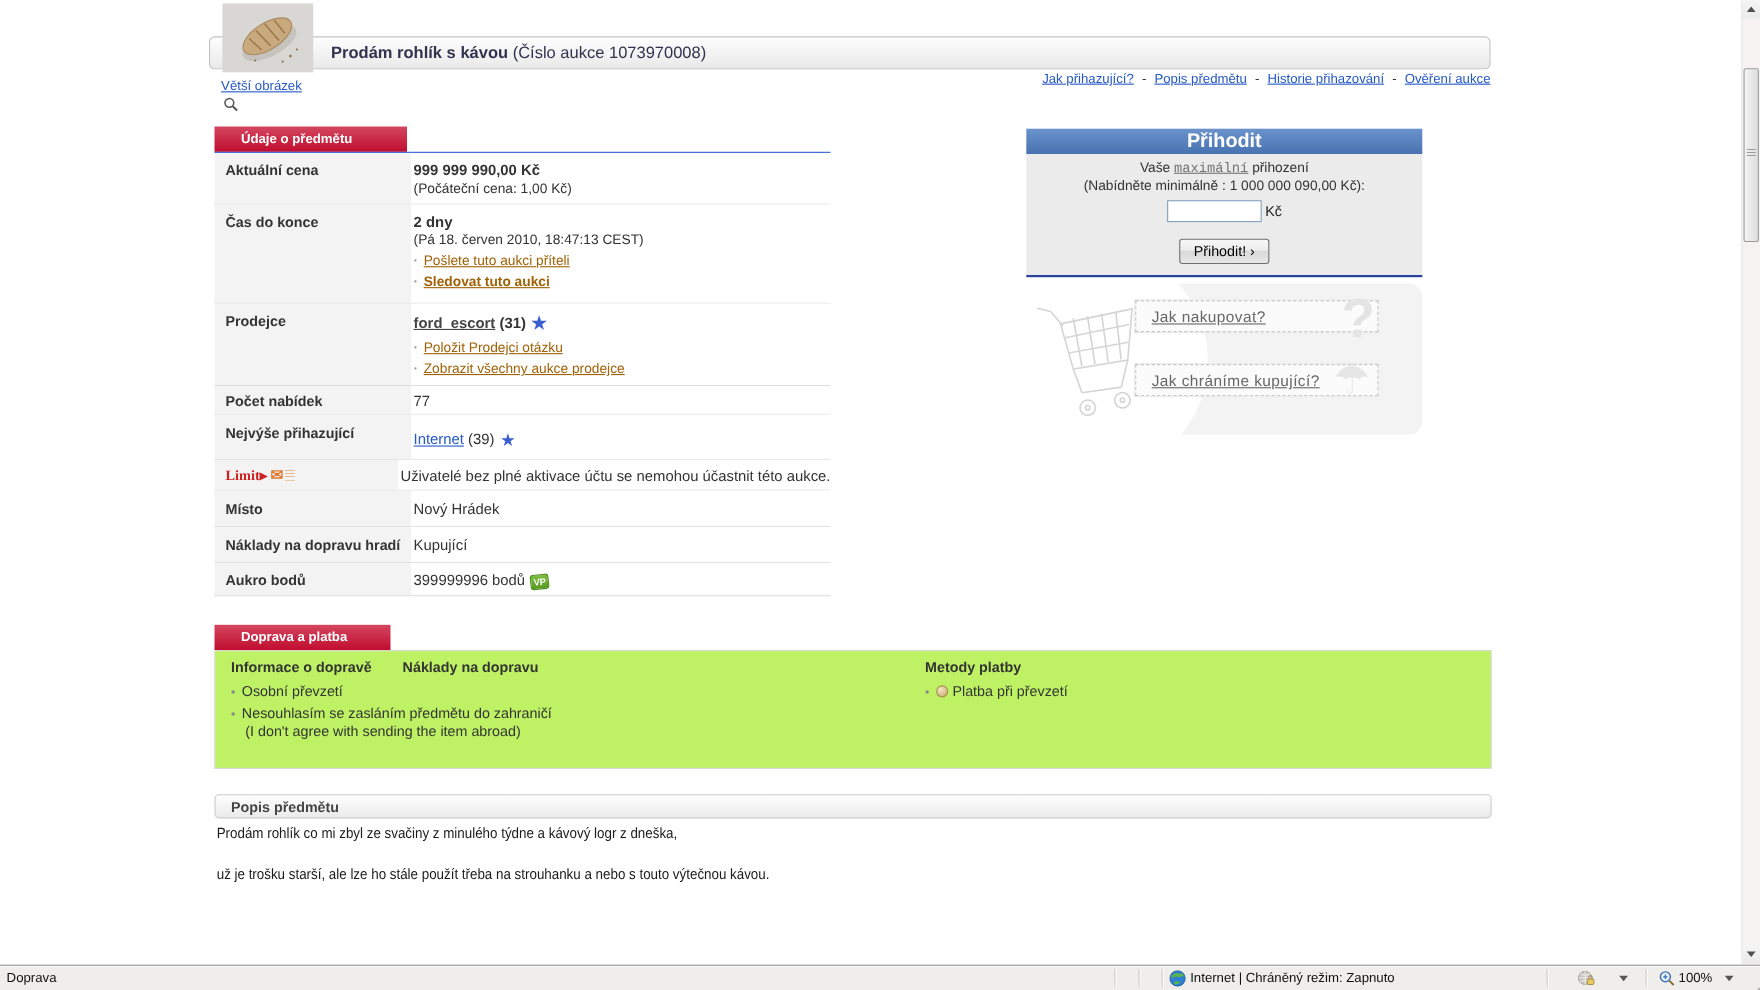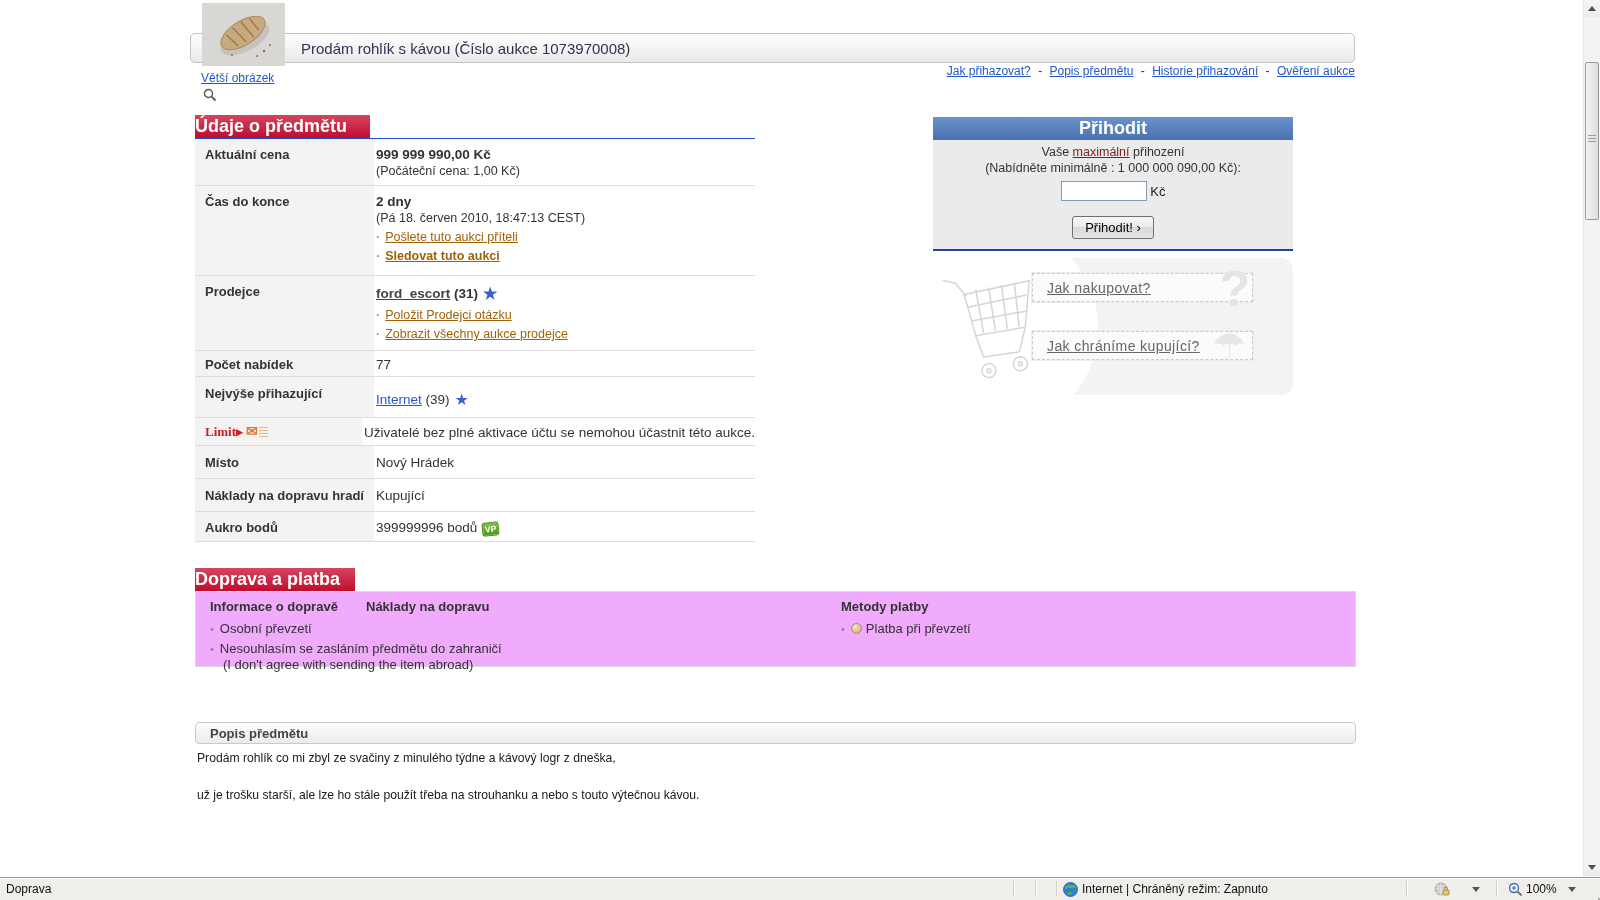--- a/index.html
+++ b/index.html
@@ -5,32 +5,32 @@
   * { box-sizing: border-box; }
   html,body { margin:0; padding:0; background:#fff; }
   body { font-family:"Liberation Sans", sans-serif; }
   .screen { position:relative; width:1600px; height:900px; background:#fff; overflow:hidden; }
 
   
   .title-bar { position:absolute; left:190px; top:33px; width:1165px; height:30px;
     border:1px solid #c3c3c3; border-radius:5px;
     background:linear-gradient(#fefefe,#e9e9e9); }
   .title-text { position:absolute; left:110px; top:6px; font-size:15px; color:#32324e; white-space:nowrap; }
-  .title-text b { font-weight:normal;text-align:right; }
+  .title-text b { font-weight:bold;text-align:right; }
   .thumb { position:absolute; left:202px; top:3px; width:83px; height:63px; z-index:5; cursor:pointer; }
   .bigger-link { position:absolute; left:201px; top:71px; font-size:12px; }
   a.lnk { color:#2458c7; text-decoration:underline; cursor:pointer; }
   .zoom-ico { position:absolute; left:203px; top:88px; width:14px; height:14px; cursor:pointer; }
   .top-nav { position:absolute; top:64px; right:245px; font-size:12px; color:#444; white-space:nowrap; }
   .top-nav a { color:#2458c7; text-decoration:underline; }
   .top-nav .sep { color:#333; margin:0 4px; }
 
   
-  .red-hdr { position:absolute; height:23px; line-height:23px; padding-left:0;
-    background:linear-gradient(#d4465f,#c00d2f); color:#fff; font-weight:bold; font-size:18px; }
+  .red-hdr { position:absolute; height:23px; line-height:23px; padding-left:24px;
+    background:linear-gradient(#d4465f,#c00d2f); color:#fff; font-weight:bold; font-size:12px; }
 
   
   .info-table { position:absolute; left:195px; top:138px; width:560px; border-top:1px solid #1d4ed8; font-size:13.5px; color:#333; }
   .irow { display:flex; border-bottom:1px solid #dcdcdc; }
   .ilabel { width:179px; background:#f3f3f3; font-weight:bold; font-size:13px; padding:8px 0 0 10px; white-space:nowrap; }
   .ival { flex:1; padding:8px 0 0 2px; background:#fff; white-space:nowrap; }
   .bigval { font-weight:bold; font-size:13.5px; }
   .note { font-size:12.5px; color:#333; margin-top:2px; }
   .lnk-line { font-size:12.5px; margin-top:5px; }
   .lnk-line:before { content:"·"; color:#999; margin-right:5px; font-weight:bold; }
@@ -46,41 +46,41 @@
     background:repeating-linear-gradient(0deg,#e8b88a 0 1px,transparent 1px 3px); }
   .vp-badge { display:inline-block; background:linear-gradient(#7ec043,#54981f); border:1px solid #4e8c1d;
     color:#fff; font-size:8.5px; font-weight:bold; padding:1px 2px; border-radius:3px; transform:rotate(-6deg); margin-left:5px; }
 
   
   .bid-box { position:absolute; left:933px; top:117px; width:360px; border-bottom:2px solid #27439b; }
   .bid-hdr { height:23px; line-height:23px; text-align:center; color:#fff; font-weight:bold; font-size:18px;
     background:linear-gradient(#6a93cc,#4872b0); }
   .bid-body { background:#ebebeb; text-align:center; padding:5px 0 10px 0; }
   .bid-l1 { font-size:12.5px; color:#333; }
-  .bid-l1 a { color:#7f1d1d; text-decoration:underline; }
+  .bid-l1 a { color:#737373; text-decoration:underline;font-family:Liberation Mono, monospace; }
   .bid-l2 { font-size:12.5px; color:#333; margin-top:2px; }
   .bid-input-row { margin-top:6px; font-size:13px; color:#222; }
   .bid-input { width:86px; height:20px; border:1px solid #7f9db9; background:#fff; font-size:13px; padding:0 3px; }
   .bid-btn { margin-top:15px; height:23px; padding:0 12px; font-size:13px; color:#000; cursor:pointer;
     border:1px solid #707070; border-radius:3px;
     background:linear-gradient(#f7f7f7 0%,#ececec 45%,#d9d9d9 50%,#e6e6e6 100%);
     font-family:"Liberation Sans", sans-serif; }
 
   
   .help-area { position:absolute; left:933px; top:258px; width:360px; height:137px; background:#f3f3f3; border-radius:12px; overflow:hidden; }
   .help-blob { position:absolute; left:-45px; top:-35px; width:210px; height:210px; background:#fff; border-radius:50%; }
   .cart-svg { position:absolute; left:4px; top:2px; }
   .help-btn { position:absolute; left:99px; width:221px; height:29px; background:#fbfbfb;
     border:1px dashed #c9c9c9; box-shadow:0 0 0 1px #ececec; cursor:pointer; }
   .help-btn .lbl { position:absolute; left:14px; top:6px; font-size:14px; color:#666; text-decoration:underline; letter-spacing:.4px; white-space:nowrap; }
   .big-q { position:absolute; right:2px; top:-7px; font-size:50px; font-weight:bold; color:#e4e4e4; line-height:44px; }
   .big-umb { position:absolute; right:6px; top:-6px; font-size:38px; color:#e6e6e6; line-height:40px; }
 
   
-  .ship-box { position:absolute; left:195px; top:591px; width:1161px; height:76px; background:#f0abfc; border:1px solid #d9d9d9; }
+  .ship-box { position:absolute; left:195px; top:591px; width:1161px; height:108px; background:#bef264; border:1px solid #d9d9d9; }
   .ship-col { position:absolute; top:7px; font-size:13px; color:#333; }
   .ship-col h4 { margin:0 0 7px 0; font-size:13px; color:#333; }
   .bitem { margin-top:5px; white-space:nowrap; }
   .bitem:before { content:"•"; color:#888; margin-right:6px; font-size:11px; }
   .bnote { margin-top:1px; padding-left:13px; white-space:nowrap; }
   .coin { display:inline-block; width:11px; height:11px; border-radius:50%; margin:0 4px -1px 0;
     background:radial-gradient(circle at 35% 30%, #f4e6c4, #c9a869); border:1px solid #a98f54; }
 
   
   .desc-bar { position:absolute; left:195px; top:722px; width:1161px; height:22px; line-height:22px;
@@ -135,21 +135,21 @@
         <circle cx="30" cy="52" r="1" fill="#8a6f49"></circle>
     </svg>
   </div>
   <a class="lnk bigger-link">Větší obrázek</a>
   <svg class="zoom-ico" viewBox="0 0 14 14">
     <circle cx="5.5" cy="5.5" r="4" fill="none" stroke="#555" stroke-width="1.4"></circle>
     <line x1="8.6" y1="8.6" x2="12.5" y2="12.5" stroke="#555" stroke-width="1.8"></line>
   </svg>
 
   <div class="top-nav">
-    <a>Jak přihazovat?</a>
+    <a>Jak přihazující?</a>
     <span class="sep">-</span>
     <a>Popis předmětu</a>
     <span class="sep">-</span>
     <a>Historie přihazování</a>
     <span class="sep">-</span>
     <a>Ověření aukce</a>
   </div>
 
   <div class="red-hdr" style="left:195px; top:115px; width:175px;">Údaje o předmětu</div>
 

